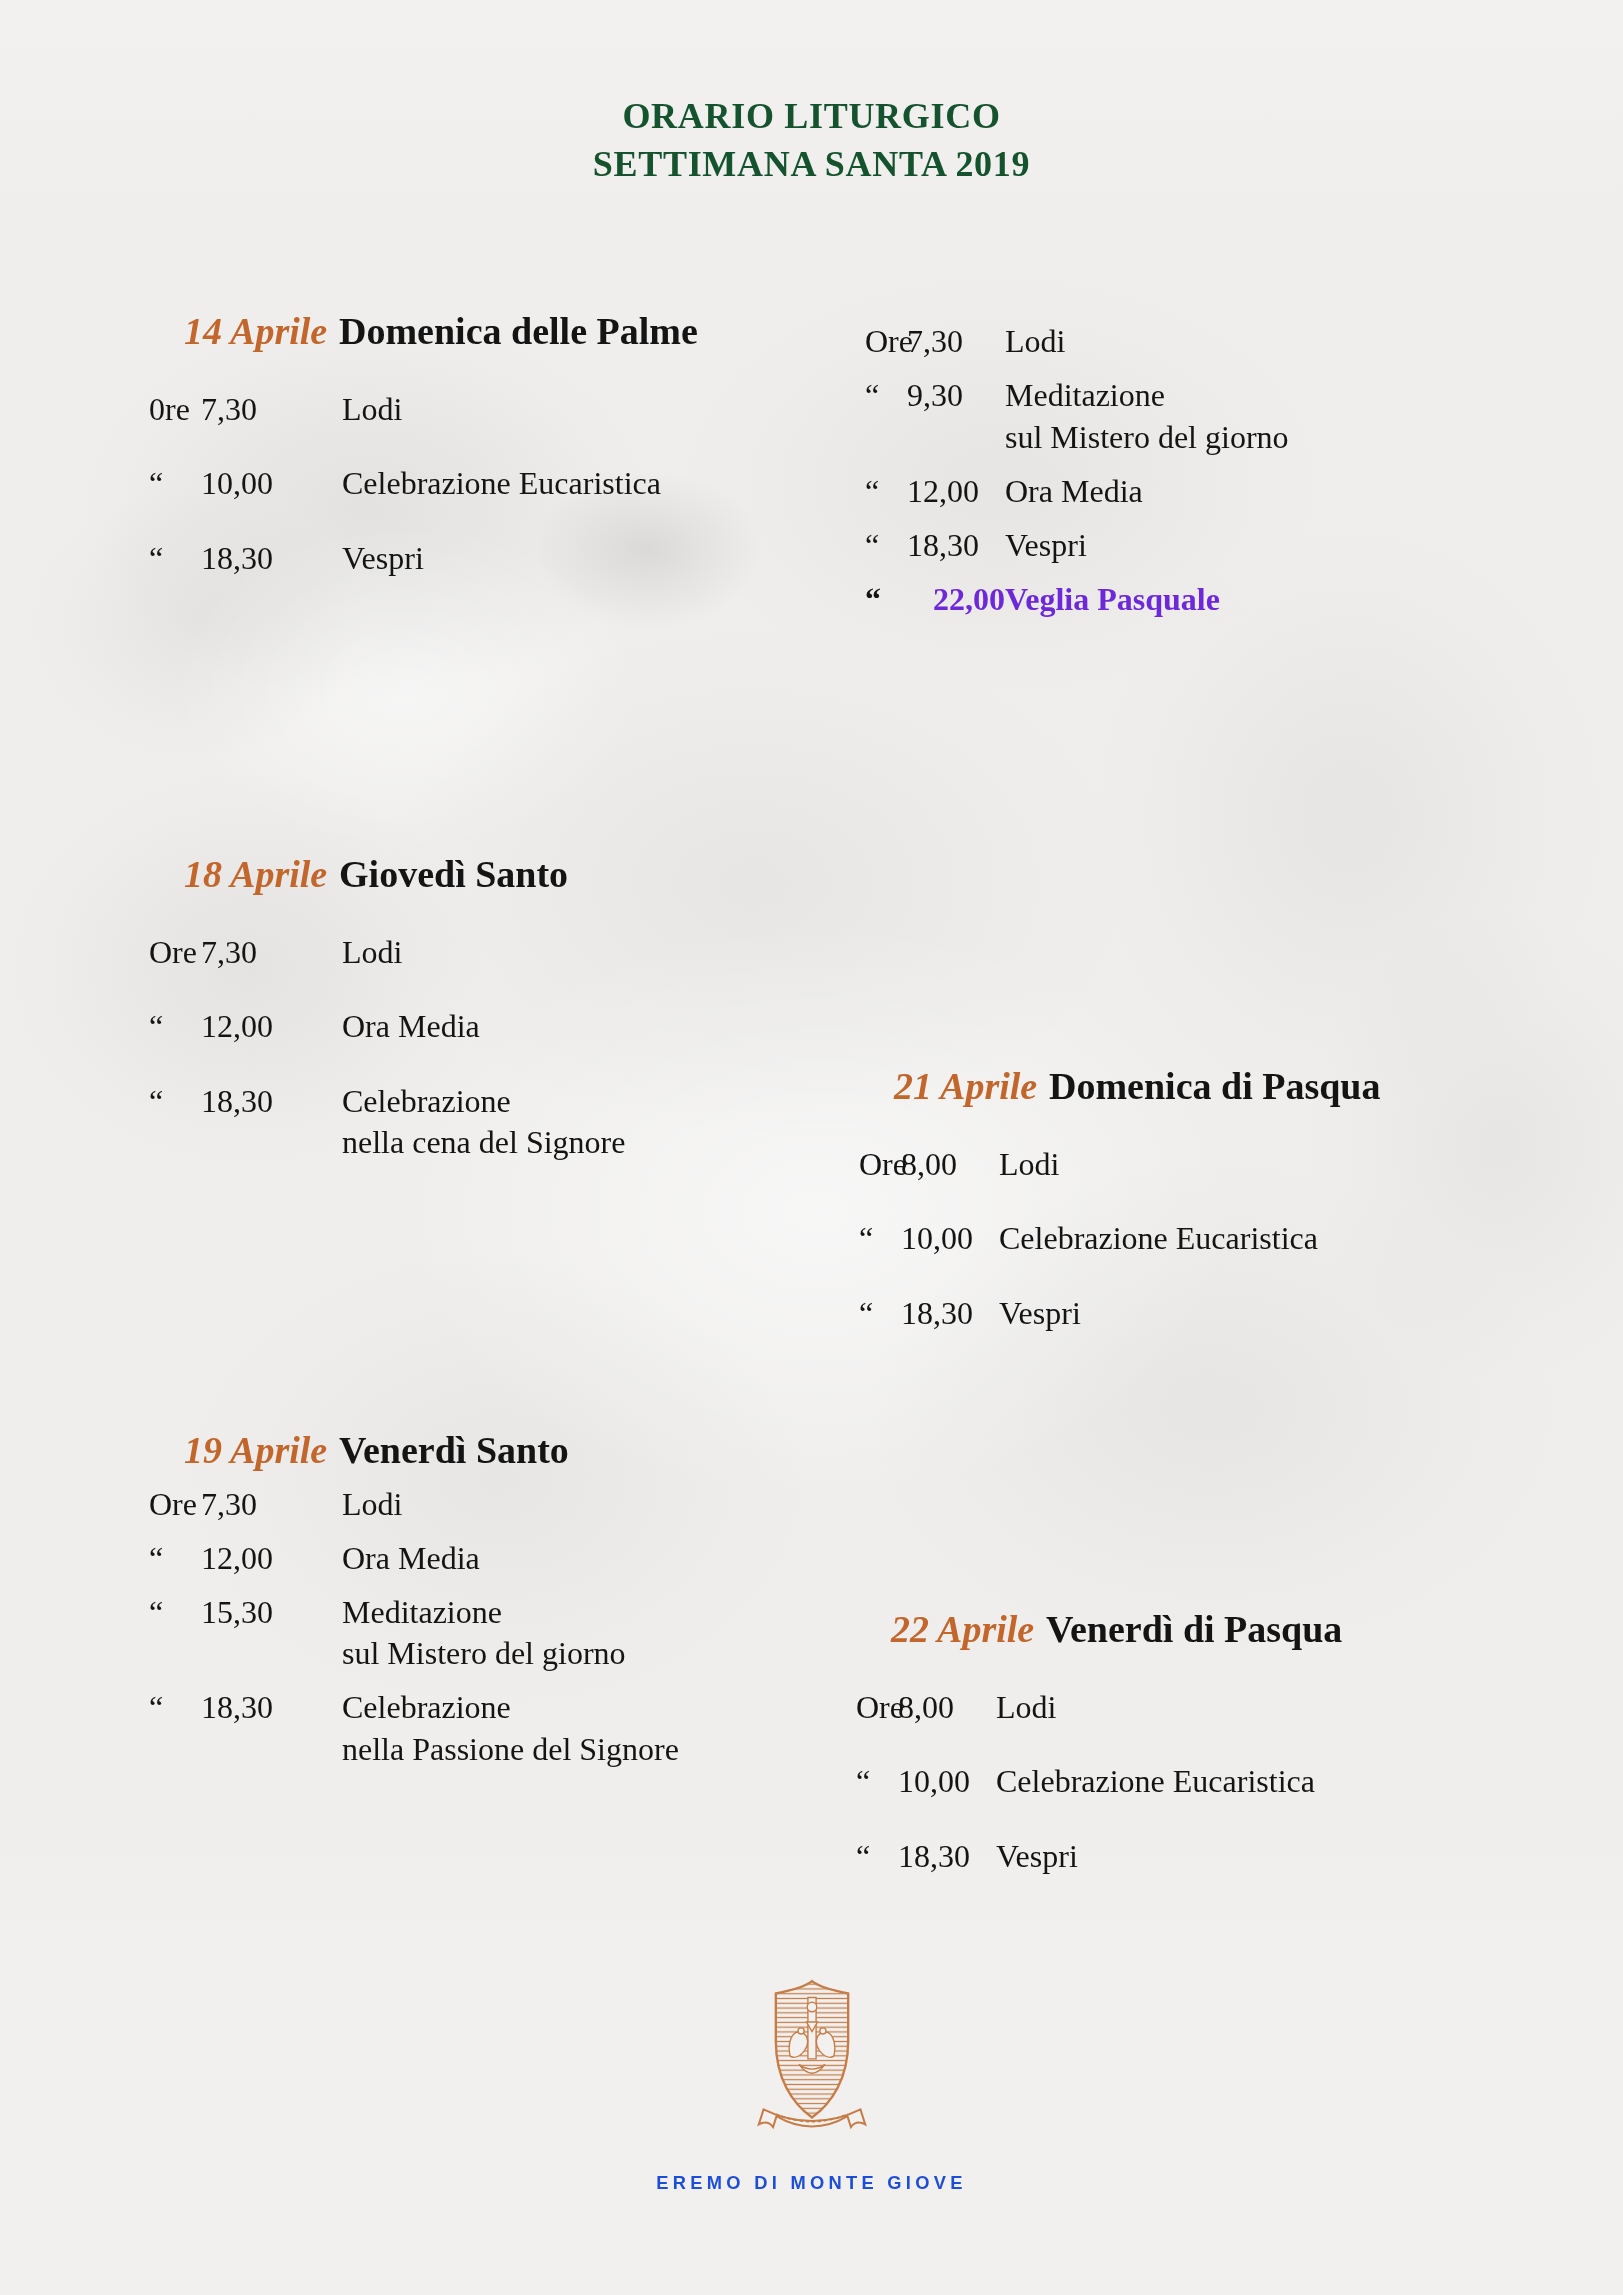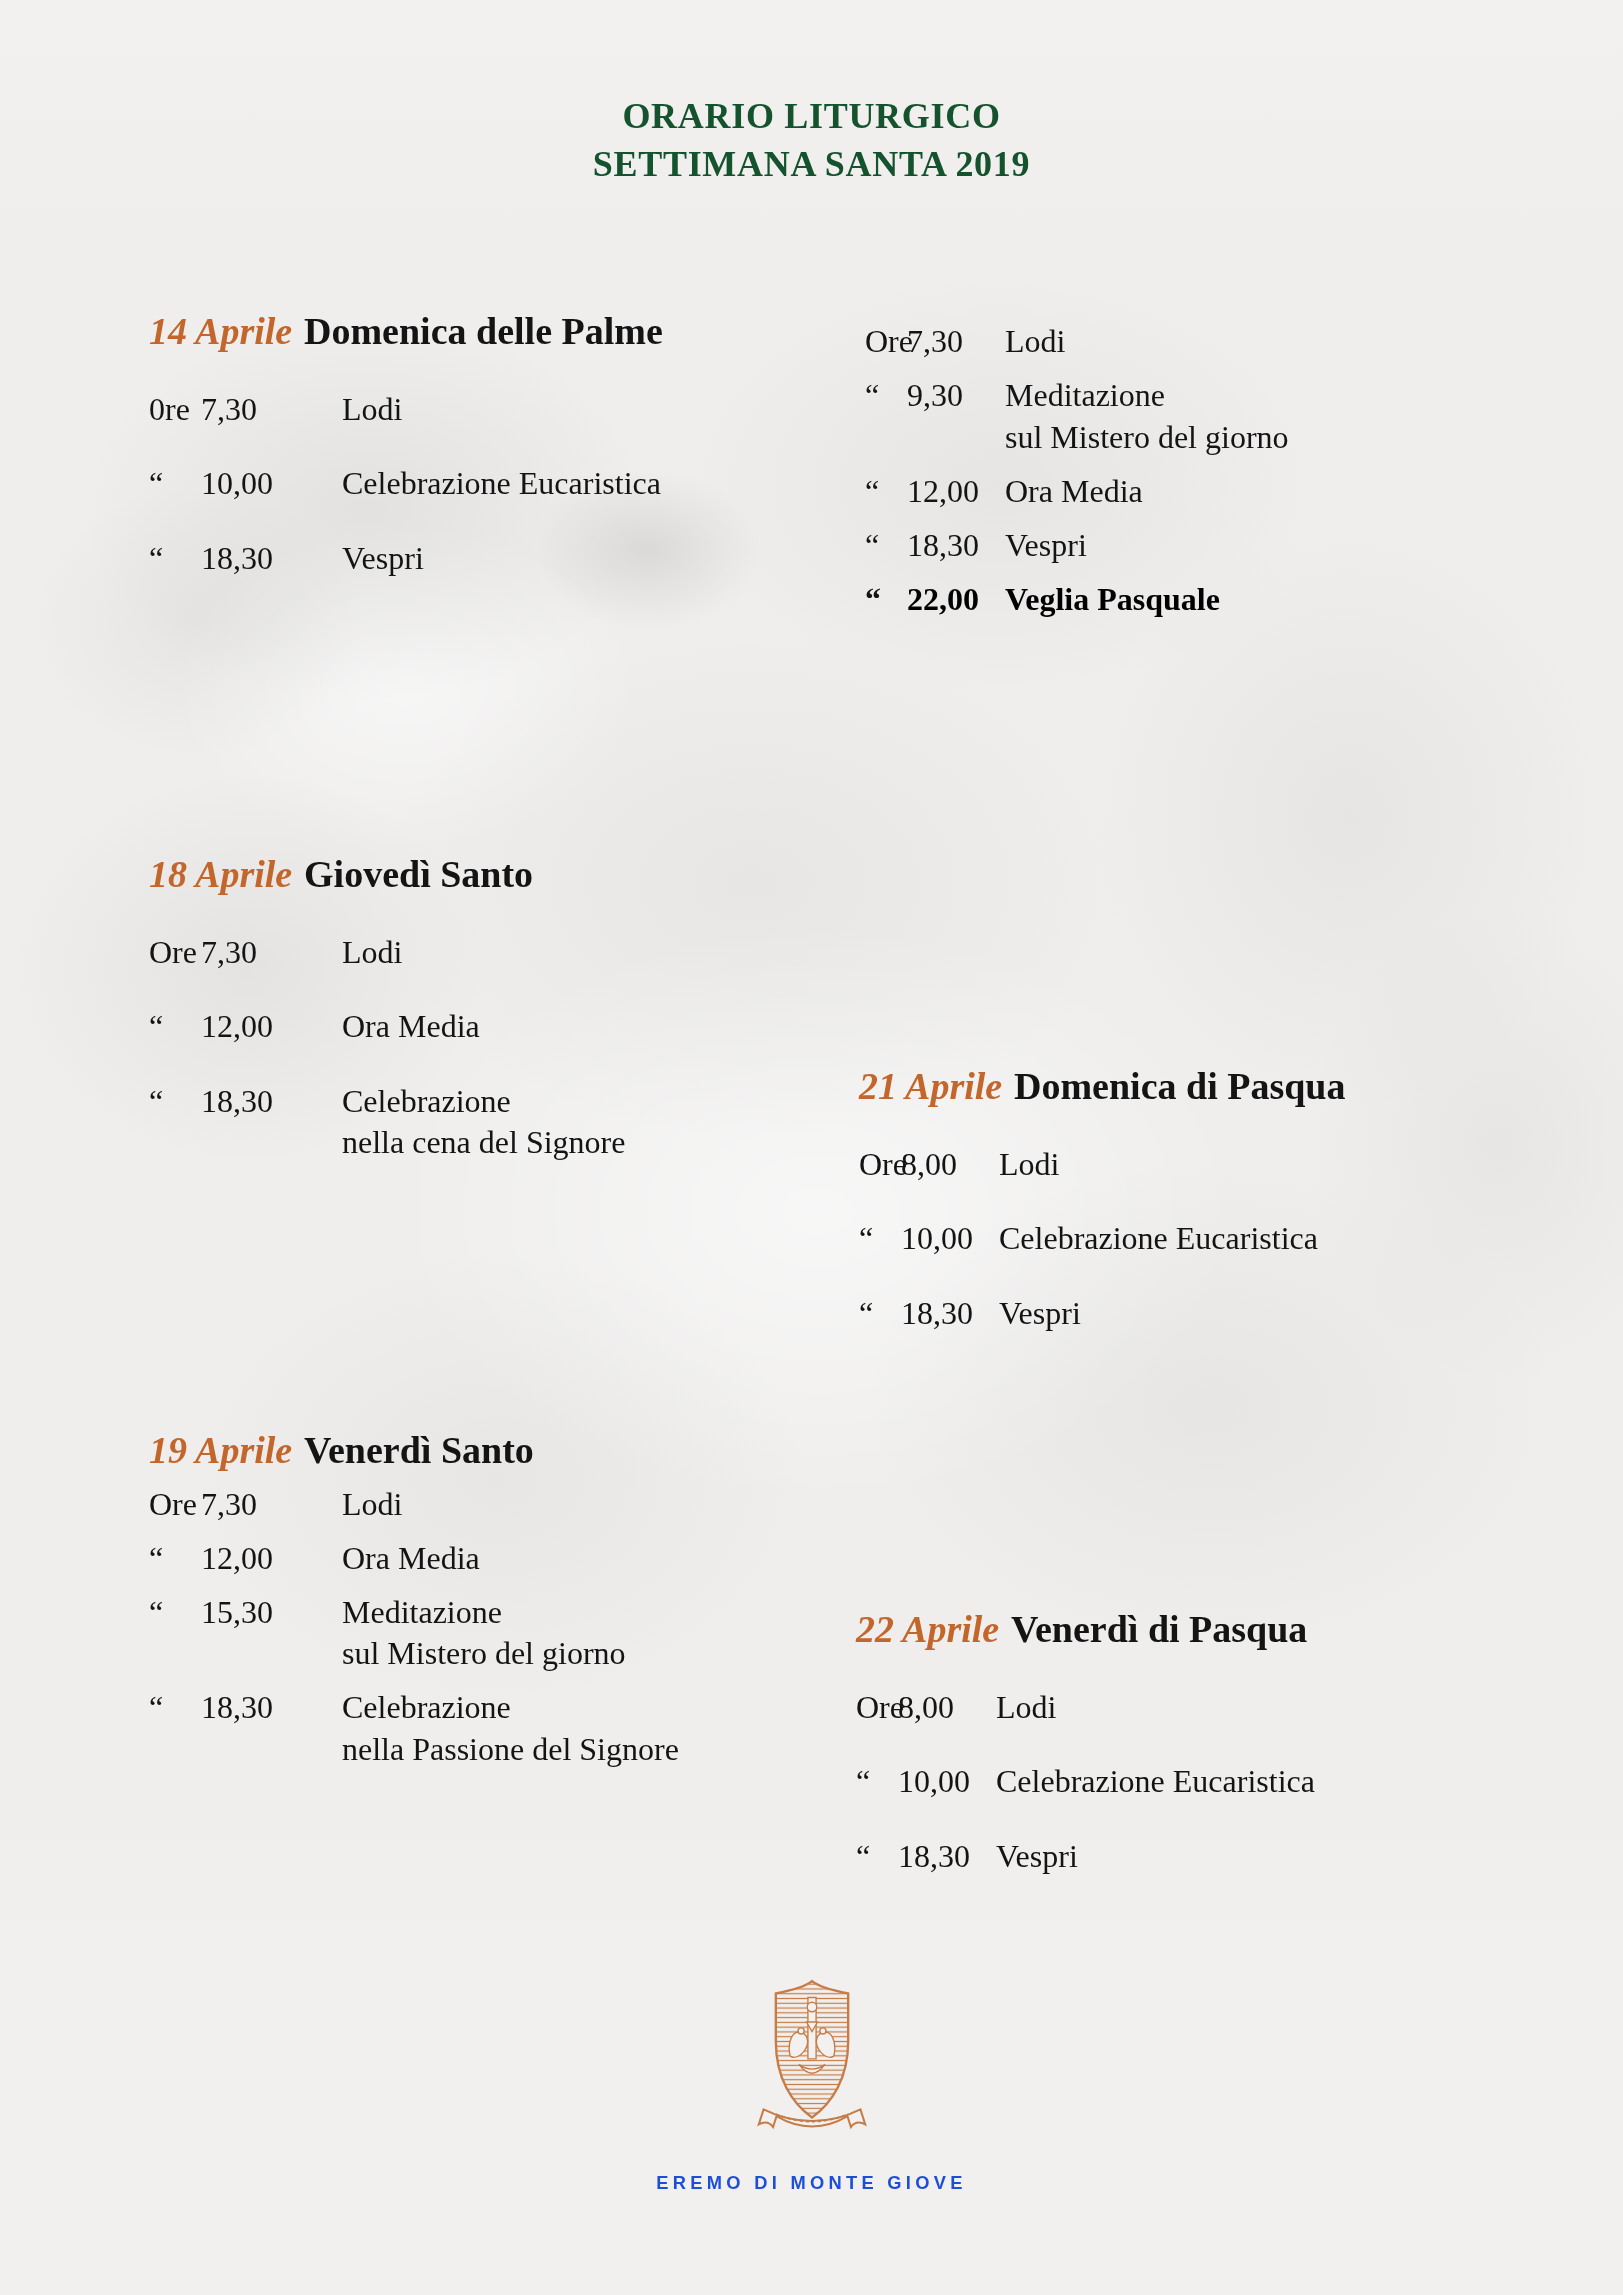--- a/index.html
+++ b/index.html
@@ -32,30 +32,30 @@
   .title{
     position:absolute;left:0;width:100%;top:93px;
     text-align:center;
     color:#14532d;
     font-weight:700;
     font-size:36px;line-height:1.33;letter-spacing:0.7px;
   }
   .sec{position:absolute;}
   .sec h2{margin:0 0 33px 0;font-size:38px;line-height:1.25;font-weight:700;white-space:nowrap;}
   .sec.tight h2{margin-bottom:9.2px;}
-  .date{color:#c2662c;font-style:italic;margin-right:11.8px;}
+  .date{color:#c2662c;font-style:italic;margin-right:11.8px;margin-left:35px;}
   .row{display:flex;align-items:flex-start;font-size:32px;line-height:1.3;margin-bottom:33px;}
   .sec.tight .row{margin-bottom:12.4px;}
   .pfx{flex:none;width:52px;}
   .time{flex:none;width:141px;}
   .col-right .pfx{width:42px;}
   .col-right .time{width:98px;}
   .desc .l{display:block;white-space:nowrap;}
   .row.hl .pfx{font-weight:700;}
-  .row.hl .time,.row.hl .desc{color:#000000;font-weight:700;}
+  .row.hl .time,.row.hl .desc{color:#6d28d9;font-weight:700;text-align:right;}
   
   .s0{left:149px;top:308px;}
   .s1{left:149px;top:851px;}
   .s2{left:149px;top:1427px;}
   .s3{left:865px;top:321px;}
   .s4{left:859px;top:1063px;}
   .s5{left:856px;top:1606px;}
   .logo{
     position:absolute;left:0;width:100%;top:1977px;
     display:flex;flex-direction:column;align-items:center;

